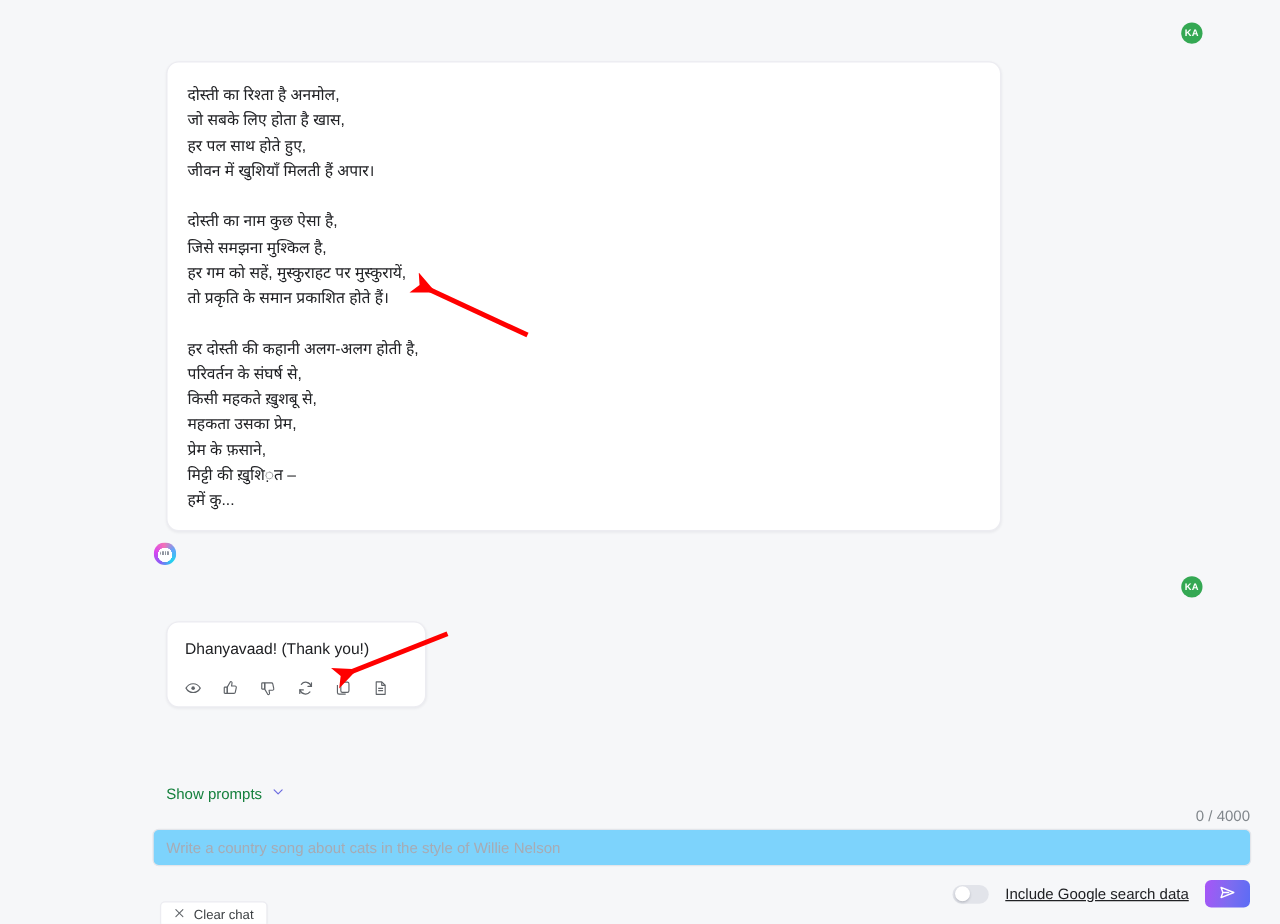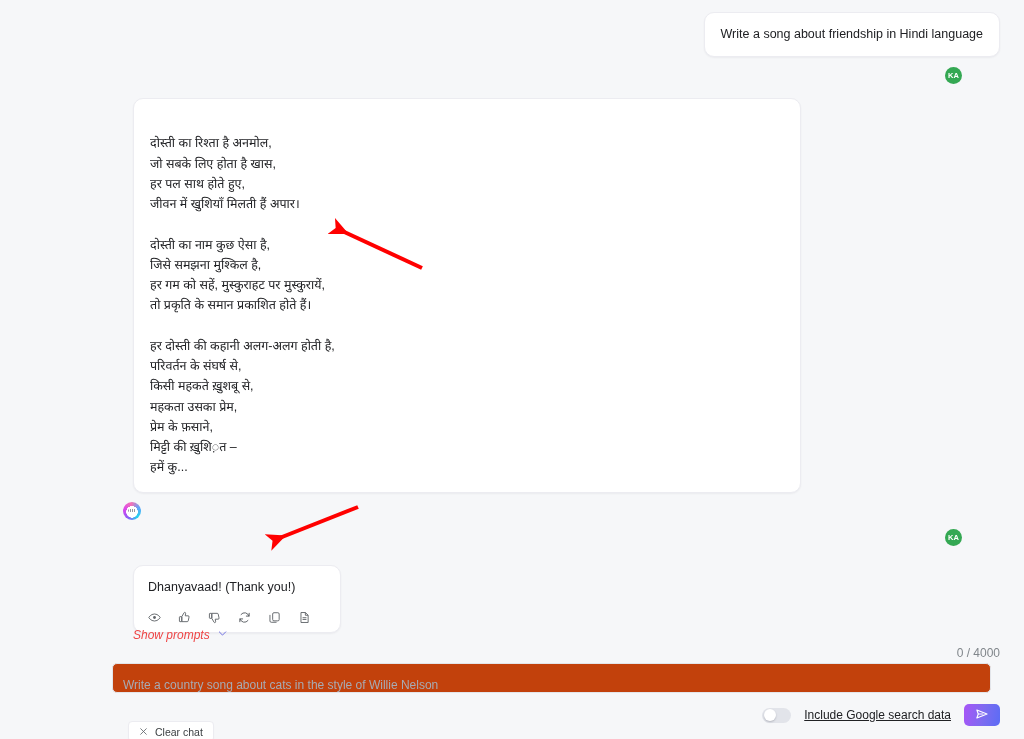--- a/index.html
+++ b/index.html
@@ -71,56 +71,55 @@
   .avatar-bot::after {
     content: "";
     position: absolute;
     left: 5px; top: 7px;
     width: 8px; height: 3px;
     border-radius: 2px;
     background: repeating-linear-gradient(90deg, #6b7280 0 1px, transparent 1px 2px);
     opacity: .75;
   }
 
-  .lyrics { white-space: pre-wrap; font-size: 12.5px; line-height: 1.62; margin-top: 18px; }
+  .lyrics { white-space: pre-wrap; font-size: 12.5px; line-height: 1.62; }
   .note { margin-top: 14px; font-size: 11.5px; color: #3c4043; }
 
   .actions {
     display: flex;
     gap: 17px;
     margin-top: 14px;
     align-items: center;
   }
   .actions svg { display: block; }
   .act { cursor: pointer; line-height: 0; }
 
   
   .show-prompts {
     position: absolute;
     left: 133px; top: 628px;
     display: flex; gap: 7px;
-    color: #ef4444;
+    color: #15803d;
     font-size: 12px;
     cursor: pointer;
-    font-style: italic;
   }
   .counter {
     position: absolute;
     right: 24px; top: 646px;
     font-size: 12px;
     color: #80868b;
   }
   .input-wrap {
     position: absolute;
-    left: 112px; top: 663px;
+    left: 122px; top: 663px;
     width: 879px; height: 30px;
-    background: #c2410c;
+    background: #7dd3fc;
     border: 1px solid #e3e5ea;
     border-radius: 5px;
-    display: flex; align-items: flex-end;
+    display: flex; align-items: center;
     padding: 0 10px;
   }
   .input-wrap input {
     width: 100%;
     border: none; outline: none;
     font-family: "Liberation Sans", sans-serif;
     font-size: 12px;
     color: #202124;
     background: transparent;
   }
@@ -179,23 +178,20 @@
     left: 0; top: 0;
     width: 1024px; height: 739px;
     pointer-events: none;
   }
 </style>
 </head>
 <body>
 
 <div class="chat">
 
-  <div class="row user" style="margin-top:4px;">
-    <div class="bubble user-bubble">Write a song about friendship in Hindi language</div>
-  </div>
   <div class="avatar-row right" style="margin-top:10px;">
     <div class="avatar-ka">KA</div>
   </div>
 
   <div class="row bot" style="margin-top:14px; padding-left:109px;">
     <div class="bubble wide">
       <div class="lyrics">दोस्ती का रिश्ता है अनमोल,
 जो सबके लिए होता है खास,
 हर पल साथ होते हुए,
 जीवन में खुशियाँ मिलती हैं अपार।

